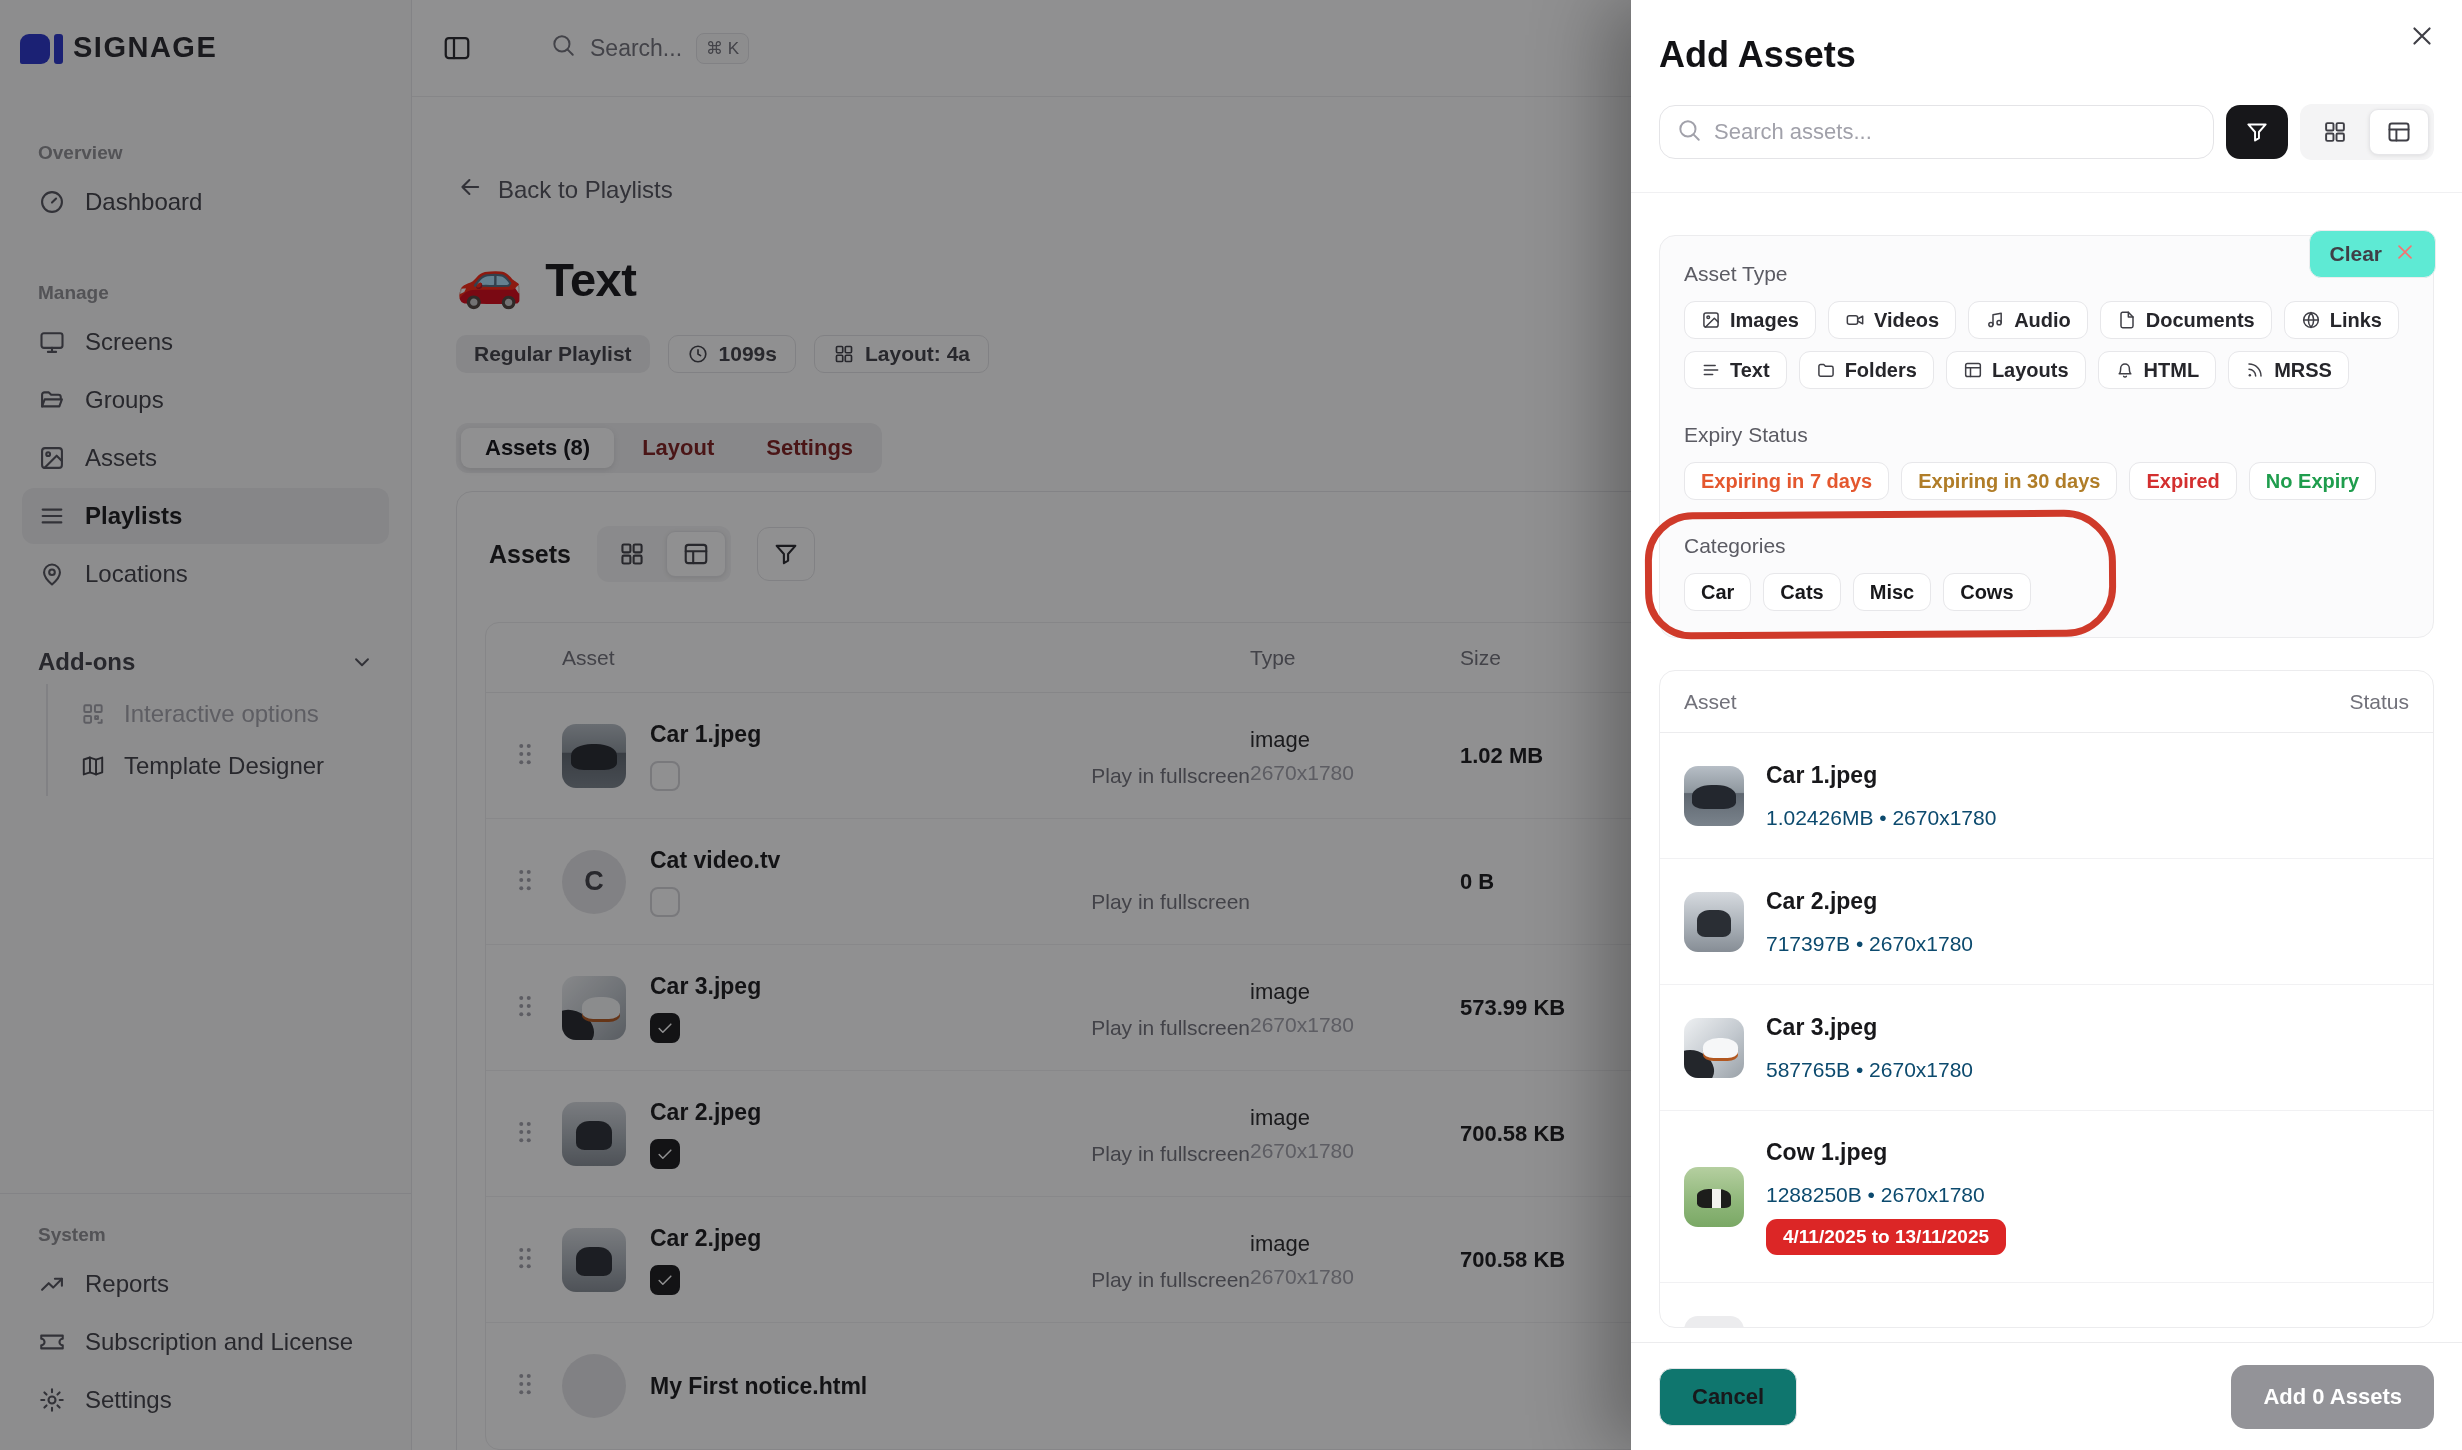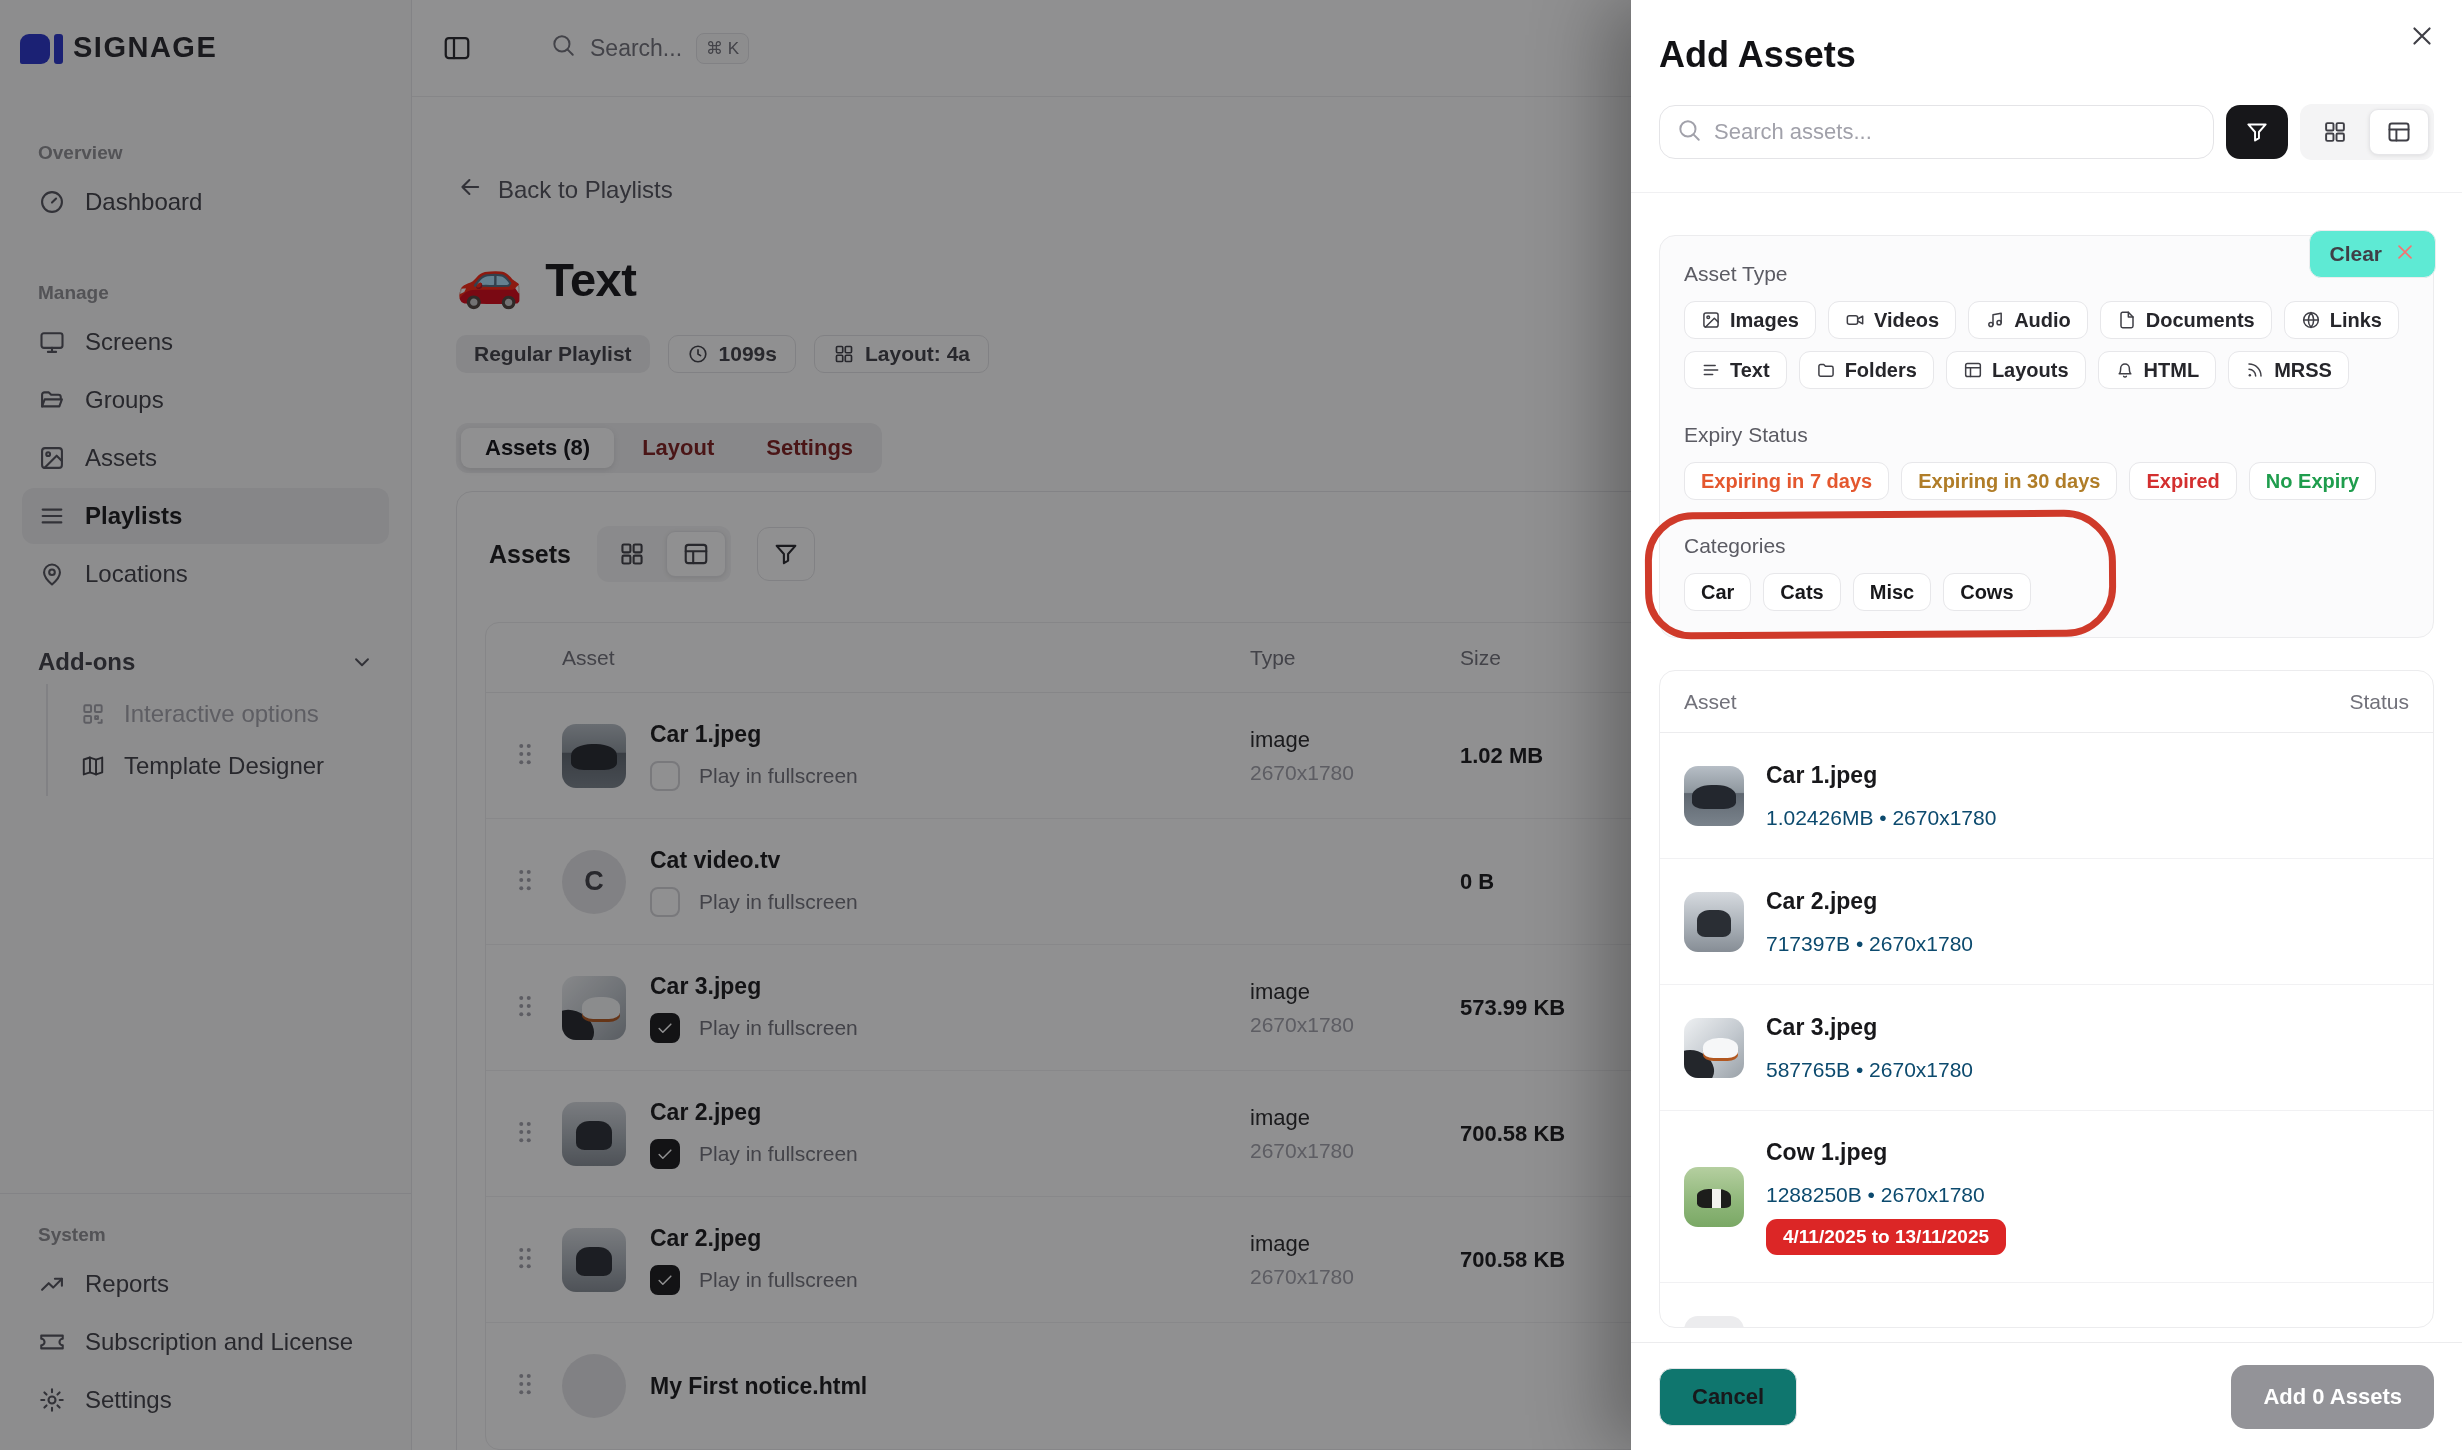--- a/index.html
+++ b/index.html
@@ -67,21 +67,21 @@
   .th-car2::after { content:""; position:absolute; left:22%; top:30%; width:56%; height:46%; background:#2a2e34; border-radius:38% 38% 24% 24%; }
   .th-car3 { background:linear-gradient(135deg,#eef0f2 0%,#c3c9cf 55%,#9aa1a8 100%); }
   .th-car3::before { content:""; position:absolute; left:-18%; bottom:-10%; width:70%; height:55%; background:#23262b; border-radius:50%; transform:rotate(28deg); }
   .th-car3::after { content:""; position:absolute; left:32%; top:34%; width:58%; height:34%; background:#f6f7f8; border-radius:45% 45% 30% 30%; box-shadow:0 3px 0 #b2571f; }
   .th-cow { background:linear-gradient(180deg,#b5cfa0 0%,#8fb77a 58%,#7aa865 100%); }
   .th-cow::after { content:""; position:absolute; left:22%; top:38%; width:56%; height:32%; background:linear-gradient(90deg,#1d1d1b 0 45%,#f2f2ee 45% 70%,#1d1d1b 70%); border-radius:34% 40% 20% 24%; }
   .th-letter { background:#e4e4e7; border-radius:50%; display:grid; place-items:center; color:#3f3f46; font-size:27px; font-weight:600; }
   .th-empty { background:#e4e4e7; border-radius:50%; }
   .th-sq { background:#ececee; }
   .nc-text .nm { font-size:23px; font-weight:600; color:#18181b; }
-  .fs-row { display:flex; align-items:center; gap:19px; margin-top:13px; }
+  .fs-row { display:flex; align-items:center; gap:19px; margin-top:13px;justify-content:space-between; }
   .fs-label { font-size:21px; color:#71717a; }
   .cb { width:30px; height:30px; border-radius:8px; border:2px solid #d4d4d8; background:#fff; display:grid; place-items:center; cursor:pointer; }
   .cb.checked { background:#18181b; border-color:#18181b; color:#fff; }
   .type-cell .tp { font-size:22px; color:#27272a; }
   .type-cell .dim { font-size:21px; color:#a1a1aa; margin-top:8px; }
   .size-cell { font-size:22px; font-weight:600; color:#18181b; }
 
   
   .overlay { position:absolute; inset:0; background:rgba(14,14,16,.46); z-index:40; }
   .drawer { position:absolute; top:0; right:0; width:831px; height:1450px; background:#fff; z-index:50; box-shadow:-26px 0 70px rgba(0,0,0,.30); display:flex; flex-direction:column; }

